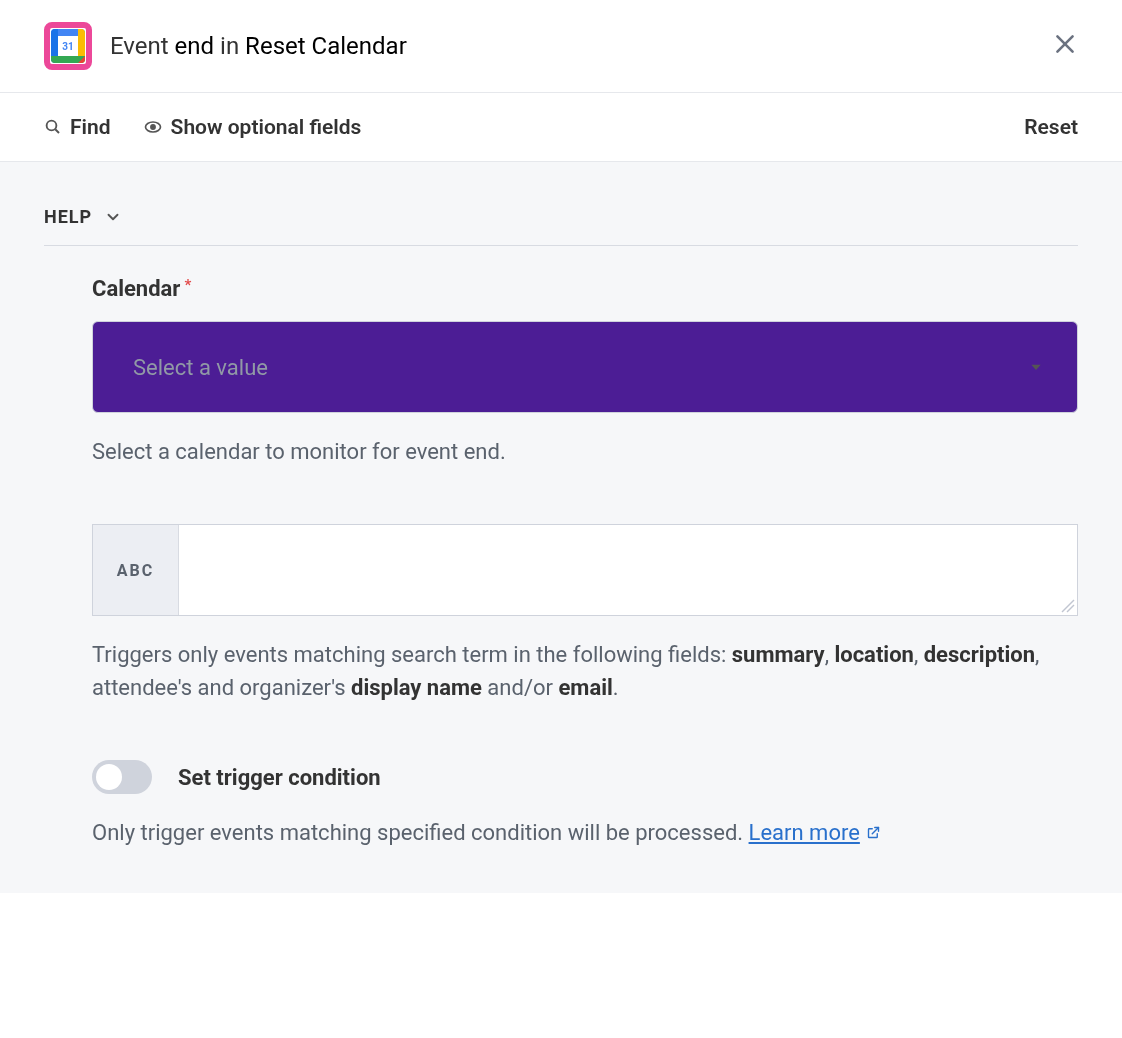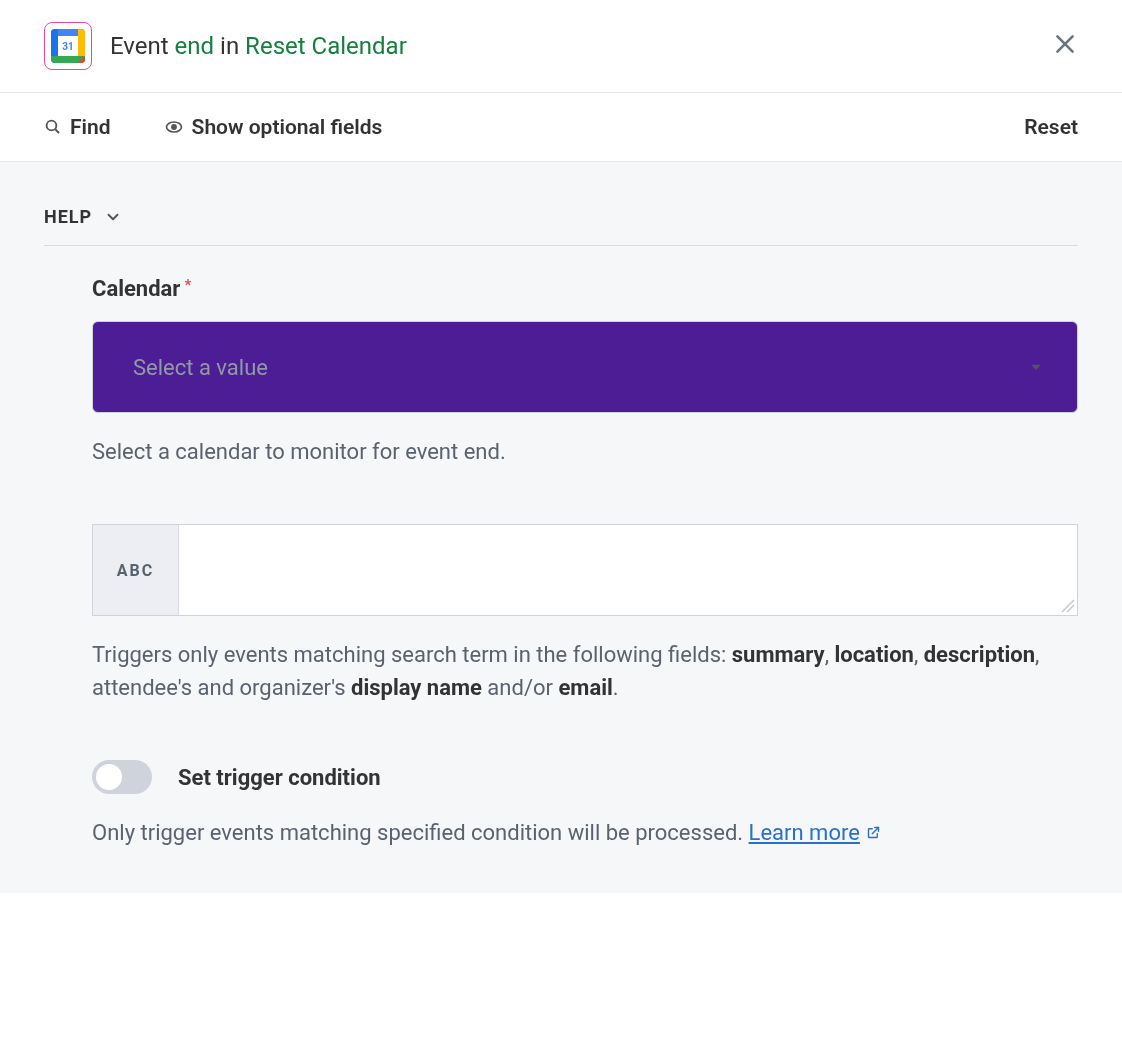--- a/index.html
+++ b/index.html
@@ -13,45 +13,45 @@
       display: flex;
       align-items: center;
       justify-content: space-between;
       padding: 22px 44px 22px 44px;
       border-bottom: 1px solid #e6e8ec;
       background: #fff;
     }
     .header-left { display: flex; align-items: center; gap: 18px; }
     .gcal-icon {
       width: 48px; height: 48px;
-      border: 1px solid #ec4899;
+      border: 6px solid #ec4899;
       border-radius: 8px;
       display: flex; align-items: center; justify-content: center;
       position: relative;
       background:#fff;
     }
     .gcal-box { width: 34px; height: 34px; position: relative; border-radius: 4px; overflow: hidden; }
     .gcal-top { position:absolute; top:0; left:0; right:0; height:7px; background:#4285f4; }
     .gcal-left { position:absolute; top:0; left:0; bottom:0; width:7px; background:#1a73e8; }
     .gcal-right { position:absolute; top:0; right:0; bottom:0; width:7px; background:#fbbc04; }
     .gcal-bottom { position:absolute; bottom:0; left:0; right:0; height:7px; background:#34a853; }
     .gcal-center { position:absolute; top:7px; left:7px; right:7px; bottom:7px; background:#fff; display:flex; align-items:center; justify-content:center; }
     .gcal-num { font-size:10px; font-weight:700; color:#4285f4; }
     .gcal-corner { position:absolute; right:0; bottom:0; width:0; height:0; border-left:7px solid transparent; border-bottom:7px solid #ea4335; }
     .header-title { font-size: 24px; color:#333; }
-    .header-title .accent { color:#15803d; }
+    .header-title .accent { color:#000000; }
     .close-btn { cursor:pointer; color:#6b7280; }
 
     .toolbar {
       display:flex; align-items:center; justify-content:space-between;
       padding: 22px 44px;
       background:#fff;
       border-bottom: 1px solid #e6e8ec;
     }
-    .toolbar-left { display:flex; align-items:center; gap: 53px; }
+    .toolbar-left { display:flex; align-items:center; gap: 32px; }
     .tb-item { display:flex; align-items:center; gap:8px; color:#333; font-size:21px; font-weight:600; cursor:pointer; }
     .tb-icon { display:inline-flex; color:#555; }
     .reset { font-size:21px; font-weight:600; color:#333; cursor:pointer; }
 
     .content { background:#f6f7f9; padding: 44px; }
     .help-section { border-bottom:1px solid #d8dbe2; padding-bottom: 18px; margin-bottom: 30px; }
     .help-label { font-size:18px; font-weight:700; letter-spacing:1px; color:#333; display:flex; align-items:center; gap:12px; cursor:pointer; }
 
     .field { margin-bottom: 56px; padding-left: 48px; }
     .field-label { font-size:22px; font-weight:700; color:#333; margin-bottom:20px; display:block; }

